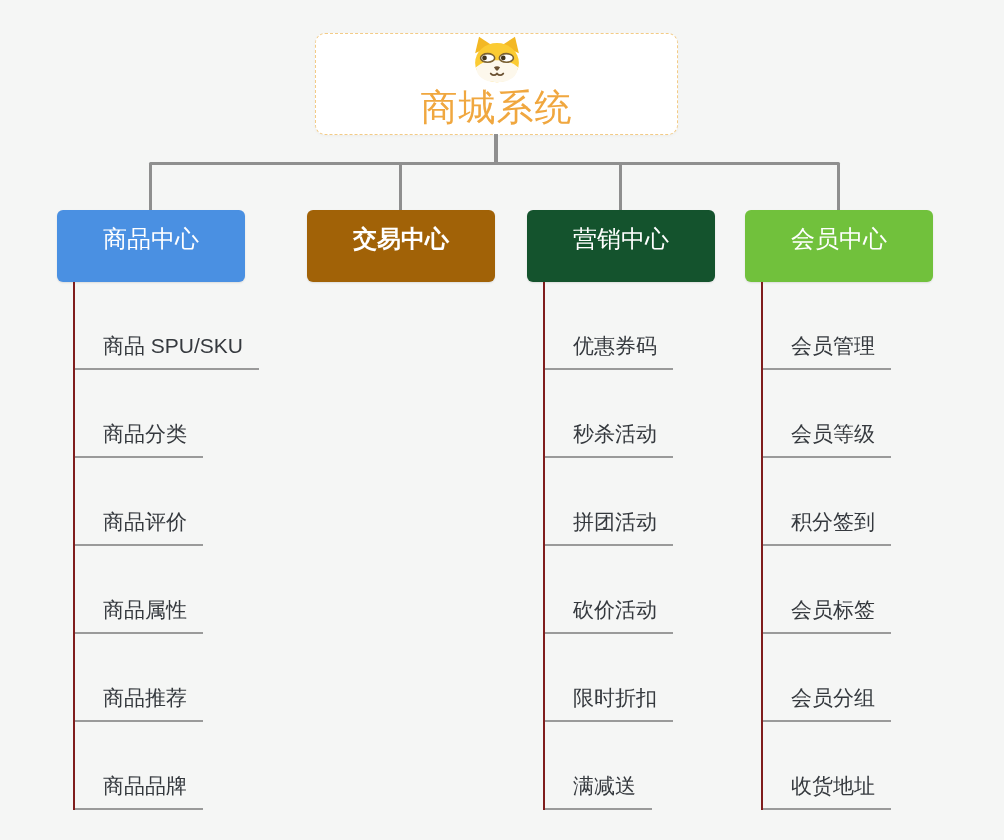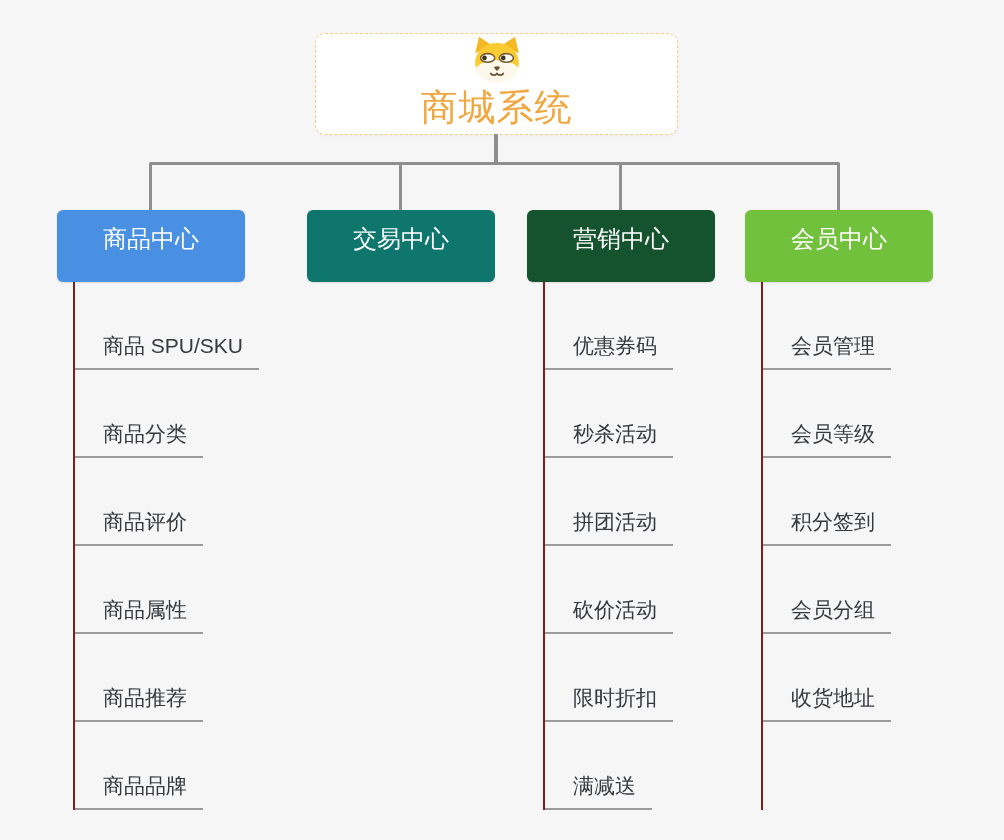--- a/index.html
+++ b/index.html
@@ -146,21 +146,21 @@
       <div class="leaf">
           <span class="leaf-label">商品推荐</span>
         </div>
       <div class="leaf">
           <span class="leaf-label">商品品牌</span>
         </div>
     </div>
   </div>
 
   <div class="branch branch-2">
-    <div class="branch-header" style="background-color: #0f766e;">交易中心</div>
+    <div class="branch-header" style="background-color: #a16207; font-weight: bold;">交易中心</div>
   </div>
 
   <div class="branch branch-3">
     <div class="branch-header" style="background-color: #14532d;">营销中心</div>
     <div class="children">
       <div class="leaf">
           <span class="leaf-label">优惠券码</span>
         </div>
       <div class="leaf">
           <span class="leaf-label">秒杀活动</span>
@@ -186,20 +186,23 @@
       <div class="leaf">
           <span class="leaf-label">会员管理</span>
         </div>
       <div class="leaf">
           <span class="leaf-label">会员等级</span>
         </div>
       <div class="leaf">
           <span class="leaf-label">积分签到</span>
         </div>
       <div class="leaf">
+          <span class="leaf-label">会员标签</span>
+        </div>
+      <div class="leaf">
           <span class="leaf-label">会员分组</span>
         </div>
       <div class="leaf">
           <span class="leaf-label">收货地址</span>
         </div>
     </div>
   </div>
 
 </div>
 

